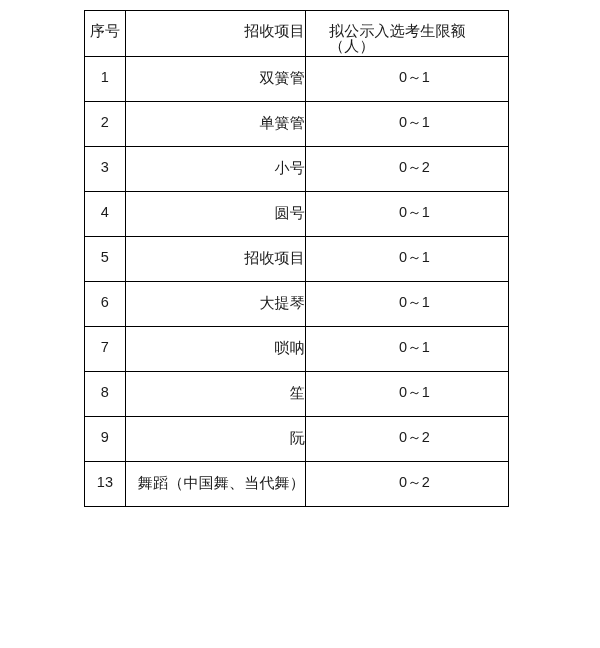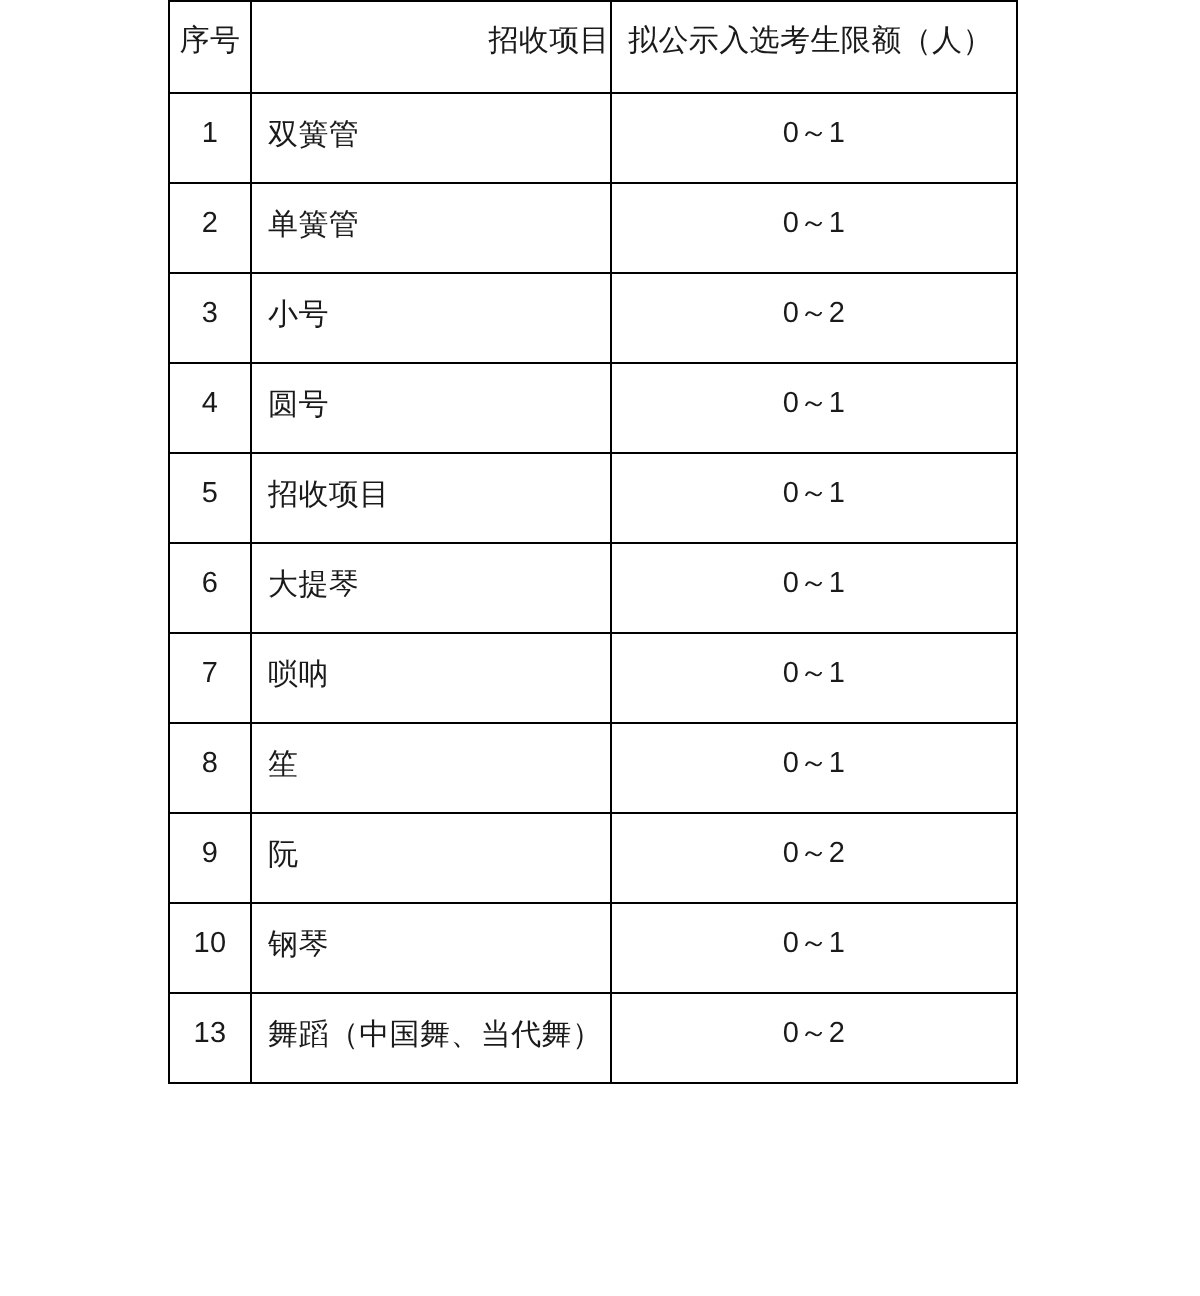--- a/index.html
+++ b/index.html
@@ -19,21 +19,21 @@
   .page {
     position: relative;
     width: 600px;
     height: 648px;
     background: #ffffff;
   }
 
   .quota-table {
     position: absolute;
     left: 84px;
-    top: 0;
+    top: 10px;
     width: 424px;
     border-collapse: collapse;
     table-layout: fixed;
     background: #ffffff;
   }
 
   .quota-table td,
   .quota-table th {
     border: 1px solid #000000;
     padding: 0;
@@ -55,27 +55,28 @@
     font-size: 15px;
     letter-spacing: 0.2px;
   }
 
   .cell.idx {
     text-align: center;
     font-size: 14.5px;
   }
 
   .cell.prog {
-    text-align: left;
+    text-align: right;
     padding-left: 8px;
   }
 
   .cell.quota {
     text-align: center;
     font-size: 14.5px;
+    margin-left: 15px;
   }
 
   
   .hdr .cell {
     height: 45px;
     padding-top: 12px;
     font-size: 15px;
   }
   .hdr .cell.idx    { text-align: center; }
   .hdr .cell.prog   { text-align: right; padding-left: 8px; }
@@ -199,31 +200,20 @@
           </td>
         <td>
             <span class="cell prog">阮</span>
           </td>
         <td>
             <span class="cell quota">0～2</span>
           </td>
       </tr>
       <tr>
         <td>
-            <span class="cell idx">10</span>
-          </td>
-        <td>
-            <span class="cell prog">钢琴</span>
-          </td>
-        <td>
-            <span class="cell quota">0～1</span>
-          </td>
-      </tr>
-      <tr>
-        <td>
             <span class="cell idx">13</span>
           </td>
         <td>
             <span class="cell prog">舞蹈（中国舞、当代舞）</span>
           </td>
         <td>
             <span class="cell quota">0～2</span>
           </td>
       </tr>
     </tbody>

